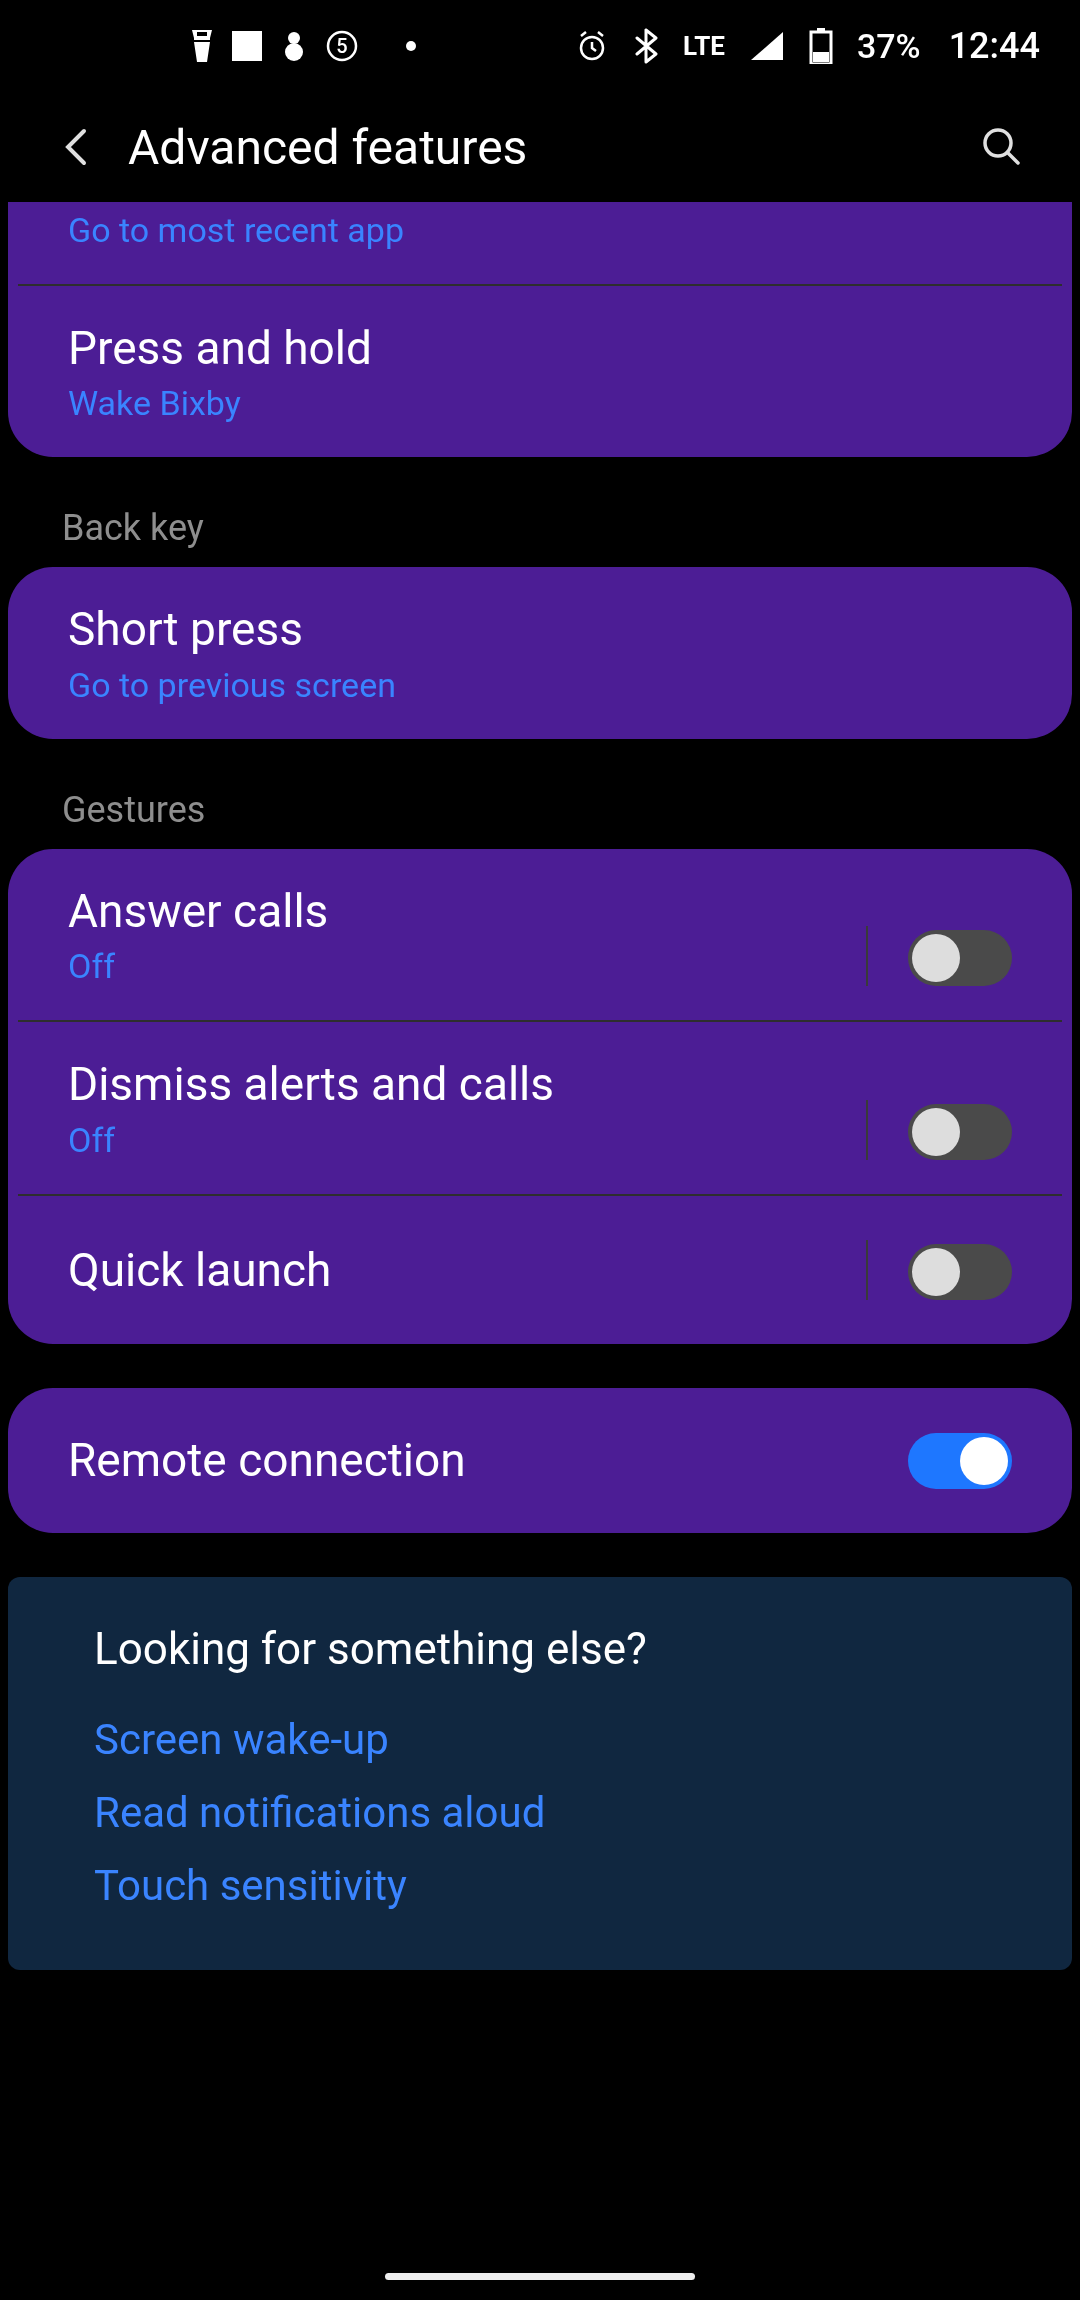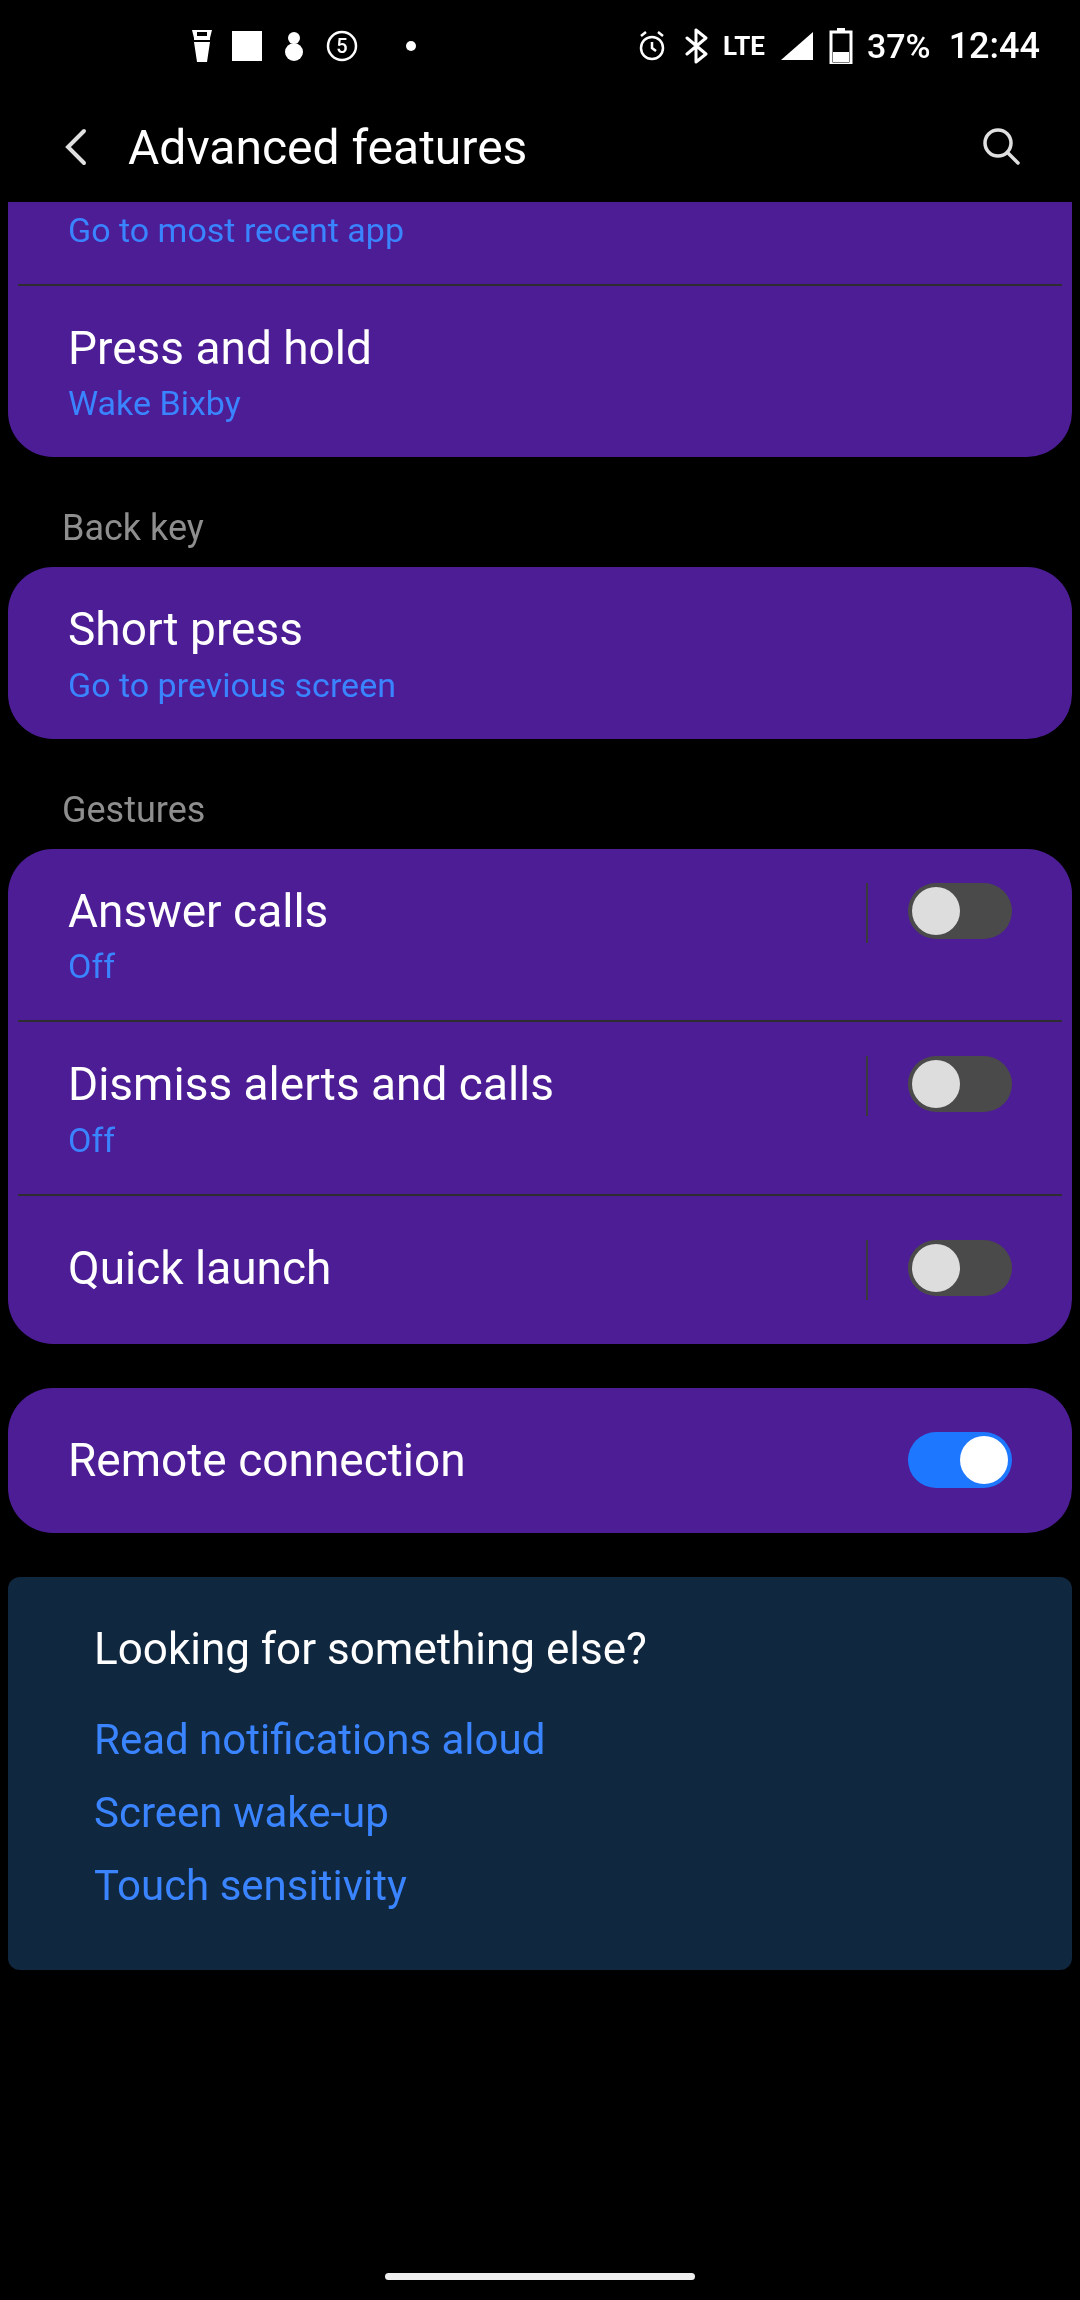--- a/index.html
+++ b/index.html
@@ -1,38 +1,38 @@
 <!DOCTYPE html>
 <html><head>
 <meta charset="utf-8">
 <style>
   * { margin:0; padding:0; box-sizing:border-box; font-family:-apple-system,BlinkMacSystemFont,"Segoe UI",Roboto,sans-serif; }
   body { width:1080px; height:2300px; background:#000; color:#fff; overflow:hidden; position:relative; }
   .scale-wrap { width:1080px; height:2300px; position:relative; }
 
   .status-bar { height:92px; display:flex; align-items:center; justify-content:space-between; padding:0 40px 0 190px; font-size:34px; font-weight:500; }
   .status-left { display:flex; align-items:center; gap:18px; }
-  .status-right { display:flex; align-items:center; gap:14px; }
+  .status-right { display:flex; align-items:center; gap:24px; }
   .status-right .time { font-size:36px; margin-left:4px; }
   .ico { display:inline-flex; align-items:center; justify-content:center; }
 
   .header { height:110px; display:flex; align-items:center; padding:0 48px; }
   .header .back { width:60px; display:flex; align-items:center; justify-content:center; }
   .header .title { font-size:48px; font-weight:400; margin-left:20px; flex:1; }
   .header .search { width:60px; display:flex; align-items:center; justify-content:center; }
 
   .content { position:absolute; top:202px; left:0; right:0; bottom:0; overflow:hidden; }
   .scroll { position:relative; top:-90px; }
 
   .card { background:#4c1d95; border-radius:45px; margin:0 8px 0 8px; overflow:hidden; }
   .row { padding:34px 60px 34px 60px; position:relative; }
   .row + .row { border-top:2px solid #2e2e2e; margin:0 10px; padding-left:50px; padding-right:50px; }
   .row .title { font-size:46px; color:#fff; line-height:1.25; }
   .row .sub { font-size:34px; color:#3a84ff; margin-top:6px; }
-  .row.flex { display:flex; align-items:flex-start; }
+  .row.flex { display:flex; align-items:flex-end; }
   .row .text { flex:1; }
   .row .sep { width:2px; height:60px; background:#3a3a3a; margin:0 40px 0 10px; }
 
   .section { font-size:36px; color:#8e8e8e; padding:30px 62px 18px;margin-top:20px; }
 
   .toggle { width:104px; height:56px; border-radius:28px; background:#4a4a4a; position:relative; flex-shrink:0; }
   .toggle .knob { position:absolute; top:4px; left:4px; width:48px; height:48px; border-radius:50%; background:#ddd; }
   .toggle.on { background:#1e77ff; }
   .toggle.on .knob { left:52px; background:#fff; }
 
@@ -185,22 +185,22 @@
           <div class="title">Remote connection</div>
         </div>
         <div class="toggle on">
               <div class="knob"></div>
             </div>
       </div>
     </div>
 
     <div class="lookfor">
       <div class="hdr">Looking for something else?</div>
+      <div class="link">Screen wake-up</div>
       <div class="link">Read notifications aloud</div>
-      <div class="link">Screen wake-up</div>
       <div class="link">Touch sensitivity</div>
     </div>
 
   </div>
 </div>
 
 <div class="home-ind"></div>
 
 </div>
 

